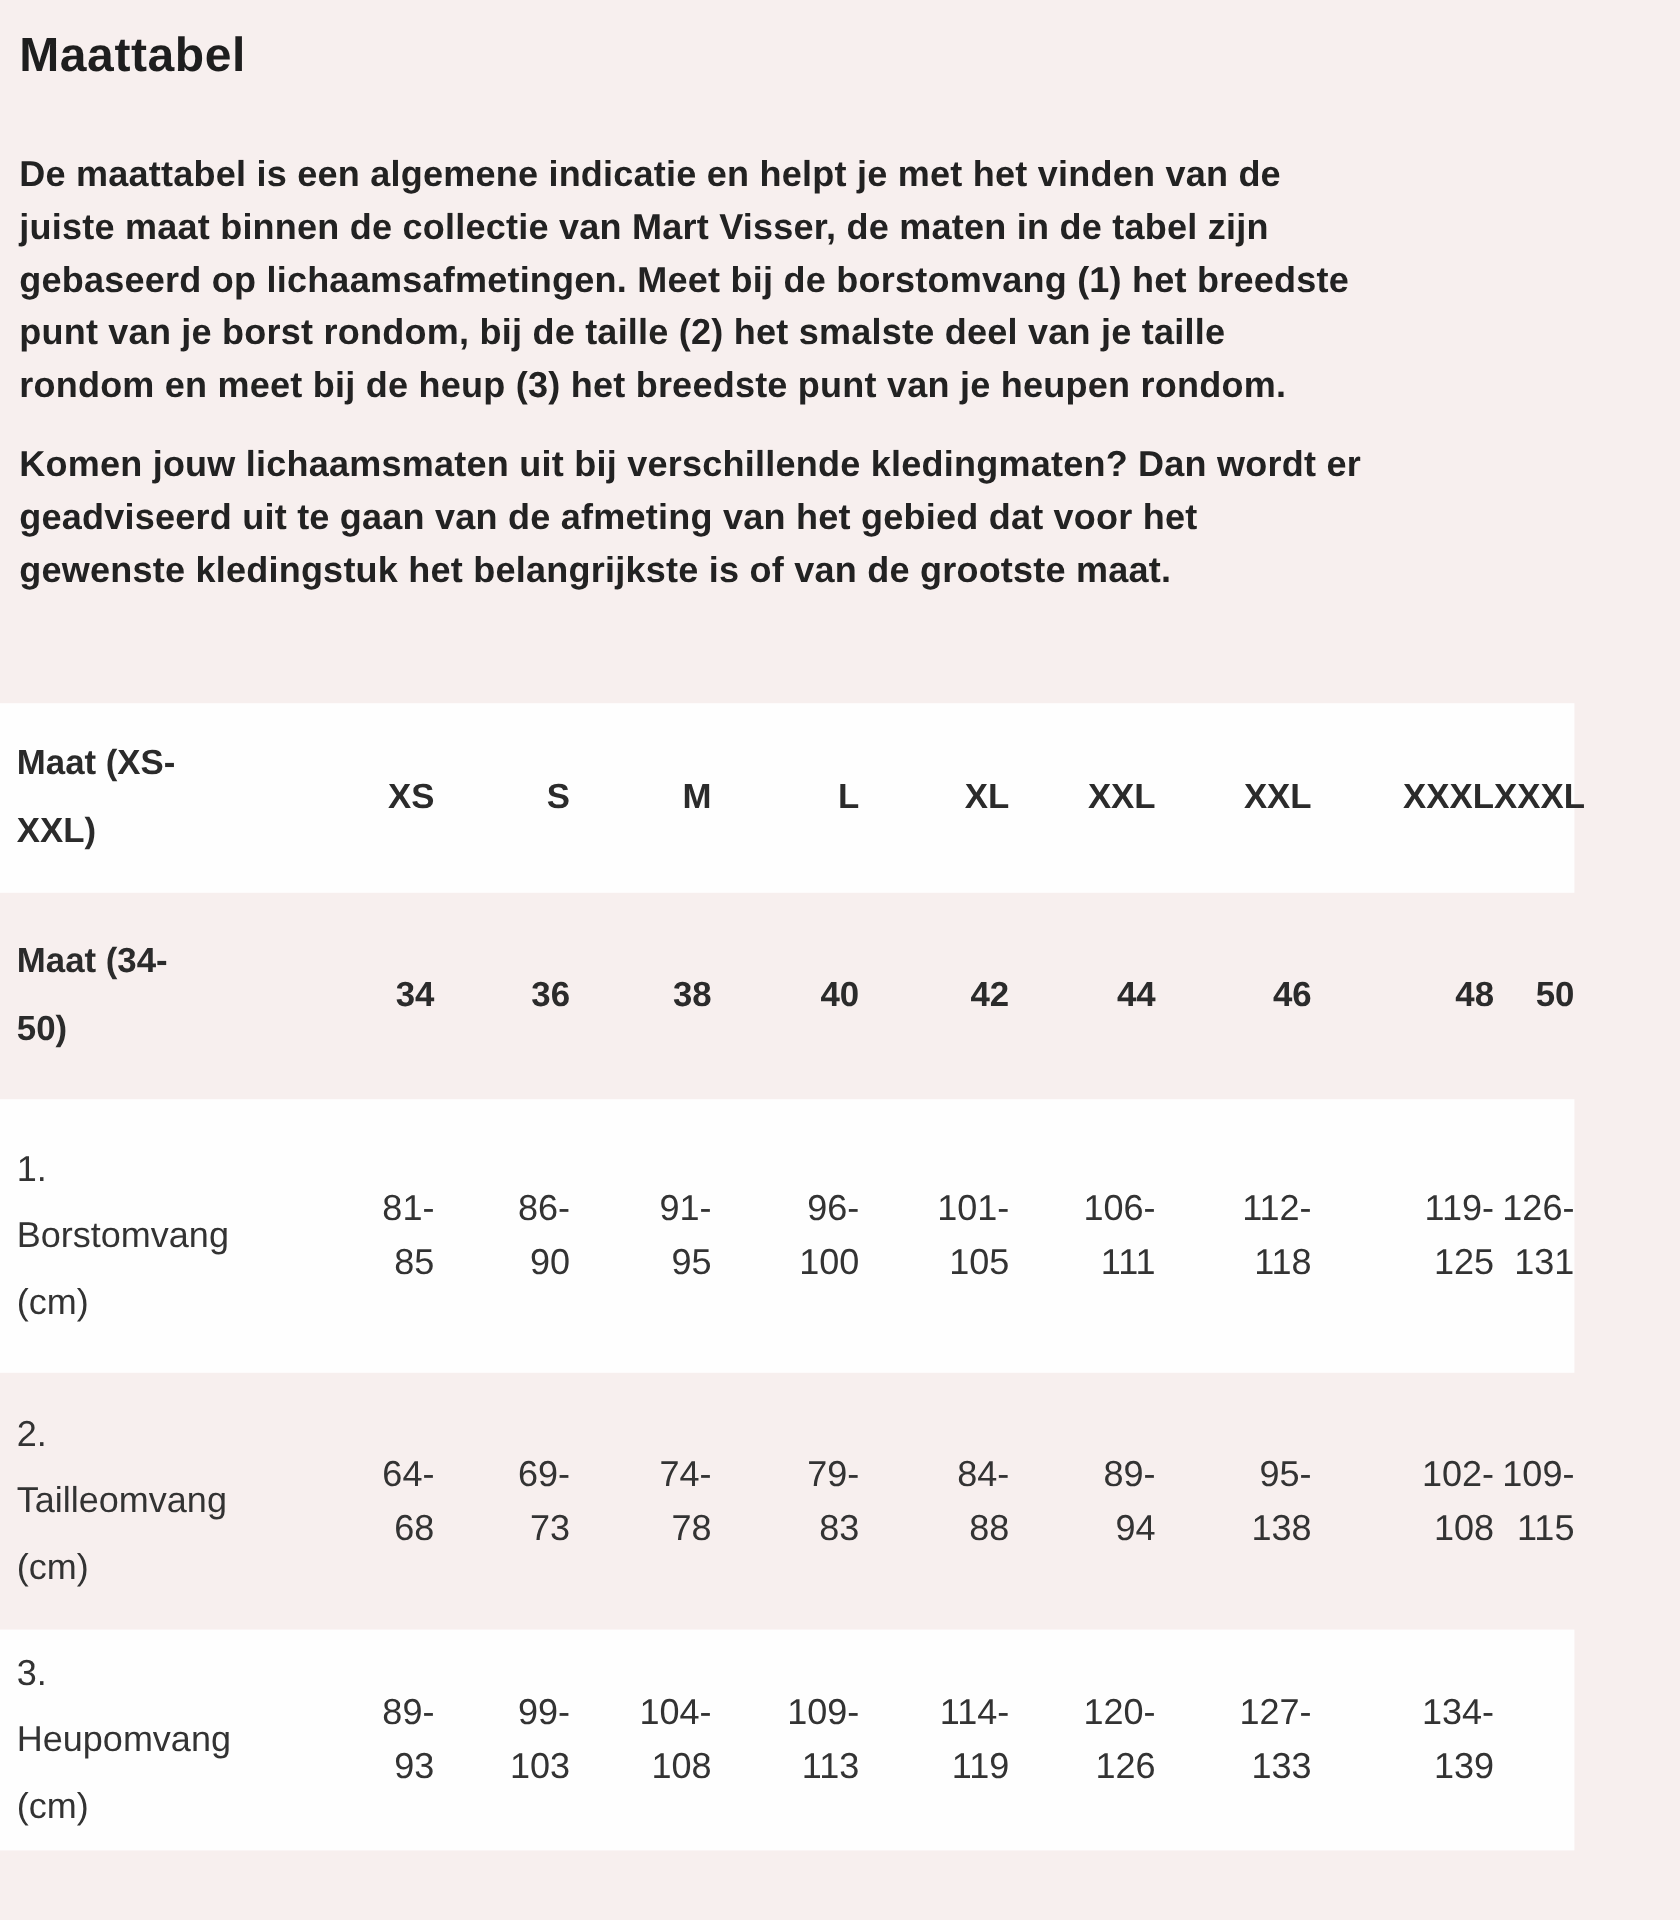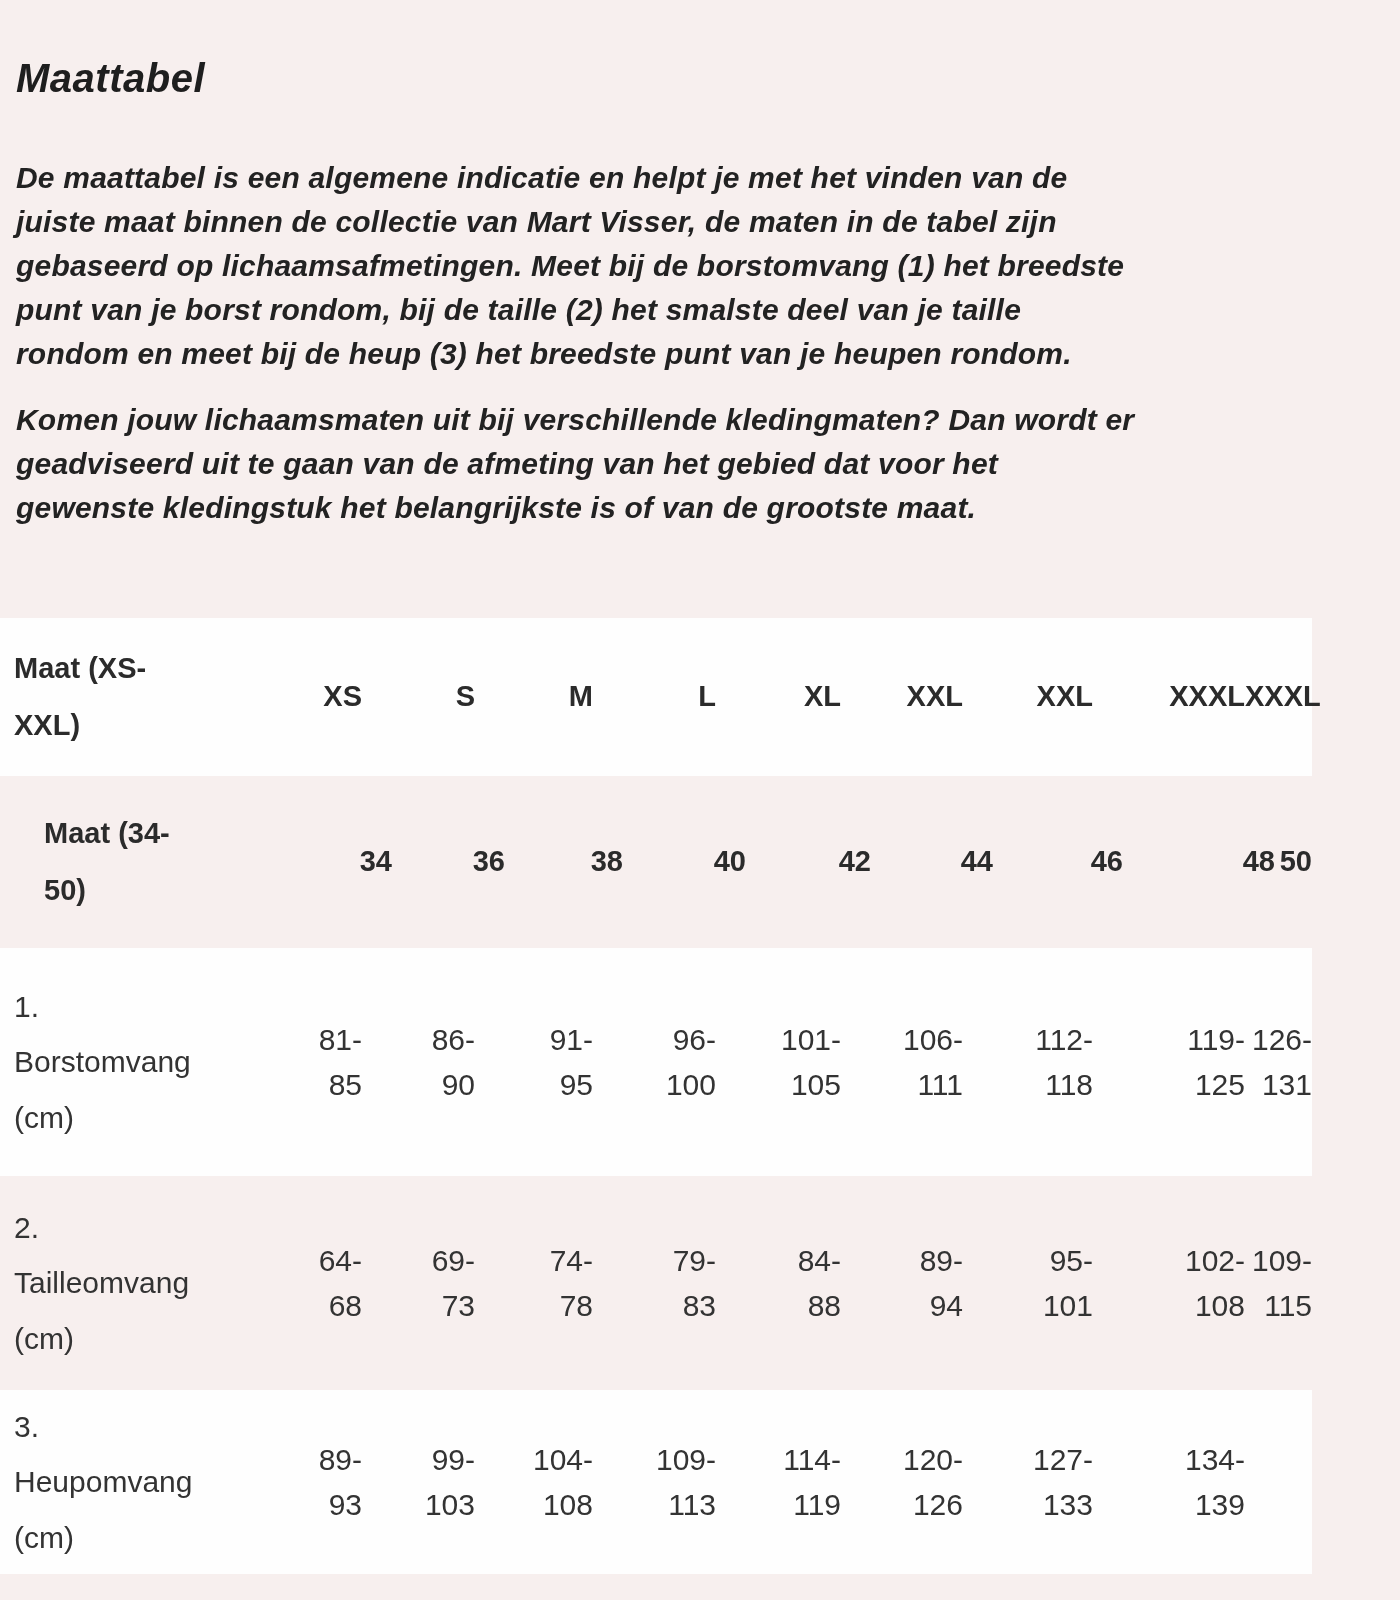--- a/index.html
+++ b/index.html
@@ -8,22 +8,21 @@
   }
   body {
     width: 1400px;
     height: 1600px;
     background: #f7efee;
     font-family: "Liberation Sans", sans-serif;
     color: #1e1e1e;
     overflow: hidden;
   }
   .content {
-    padding: 54px 16px 0 16px;
-    font-style: italic;
+    padding: 22px 16px 0 16px;
   }
   .page-title {
     font-size: 40px;
     font-weight: 700;
     line-height: 48px;
     letter-spacing: 0.5px;
     margin: 0;
   }
   .para {
     font-size: 30px;
@@ -40,21 +39,21 @@
     margin-top: 88px;
     width: 1312px;
   }
   .trow {
     display: grid;
     grid-template-columns: 245px 117px 113px 118px 123px 125px 122px 130px 152px auto;
     align-items: center;
   }
   .trow.stripe-white { background: #fefefe; }
   .trow.r1 { min-height: 158px; }
-  .trow.r2 { min-height: 172px; padding-left: 30px; }
+  .trow.r2 { min-height: 172px; }
   .trow.r3 { min-height: 228px; }
   .trow.r4 { min-height: 214px; }
   .trow.r5 { min-height: 184px; }
 
   .cell {
     white-space: pre-line;
   }
   .label-cell {
     padding-left: 14px;
     text-align: left;
@@ -157,21 +156,21 @@
 73</div>
     <div class="cell value-cell">74-
 78</div>
     <div class="cell value-cell">79-
 83</div>
     <div class="cell value-cell">84-
 88</div>
     <div class="cell value-cell">89-
 94</div>
     <div class="cell value-cell">95-
-101</div>
+138</div>
     <div class="cell value-cell">102-
 108</div>
     <div class="cell value-cell">109-
 115</div>
   </div>
 
   <div class="trow r5 stripe-white data-row">
     <div class="cell label-cell">3.
 Heupomvang
 (cm)</div>

